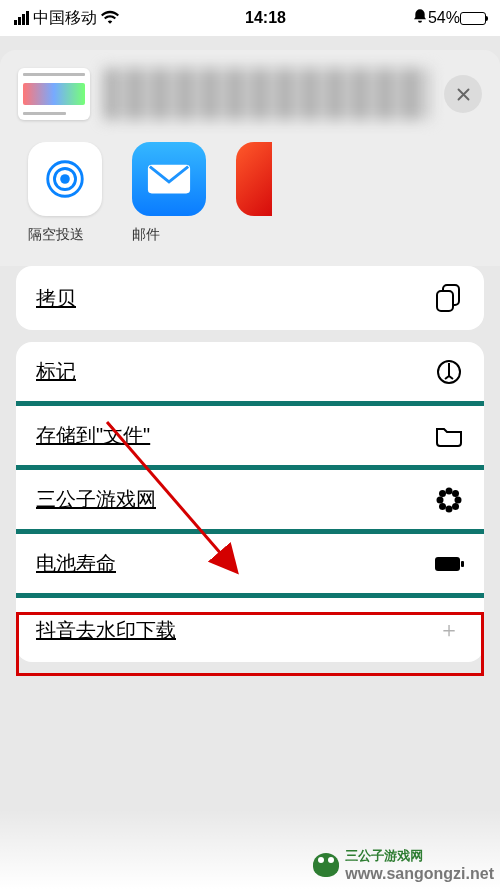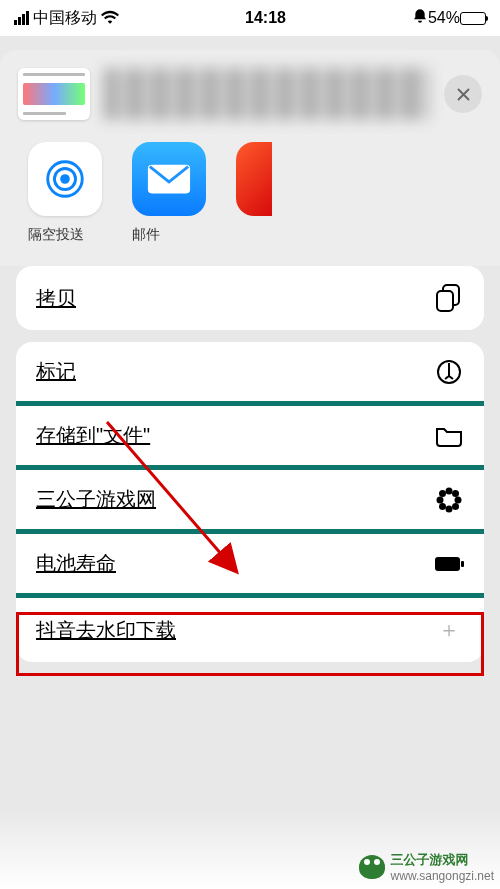--- a/index.html
+++ b/index.html
@@ -118,21 +118,21 @@
       pointer-events:none;
     }
     .watermark{
       position:absolute; right:6px; bottom:6px;
       display:flex;align-items:center;gap:6px;
       font-size:13px;color:#2e7d32;font-weight:600;
     }
     .wm-dot{width:26px;height:24px;background:#2e7d32;border-radius:50% 50% 45% 45%;position:relative;}
     .wm-dot::before,.wm-dot::after{content:"";position:absolute;top:4px;width:6px;height:6px;background:#fff;border-radius:50%;}
     .wm-dot::before{left:5px}.wm-dot::after{right:5px}
-    .wm-sub{font-size:12px;color:#777;font-weight:400;}
+    .wm-sub{font-size:16px;color:#777;font-weight:700;}
   </style>
 </head>
 <body>
 
 <div class="status-bar">
   <div class="status-left">
     <span class="signal-bars">
         <span></span>
         <span></span>
         <span></span>

